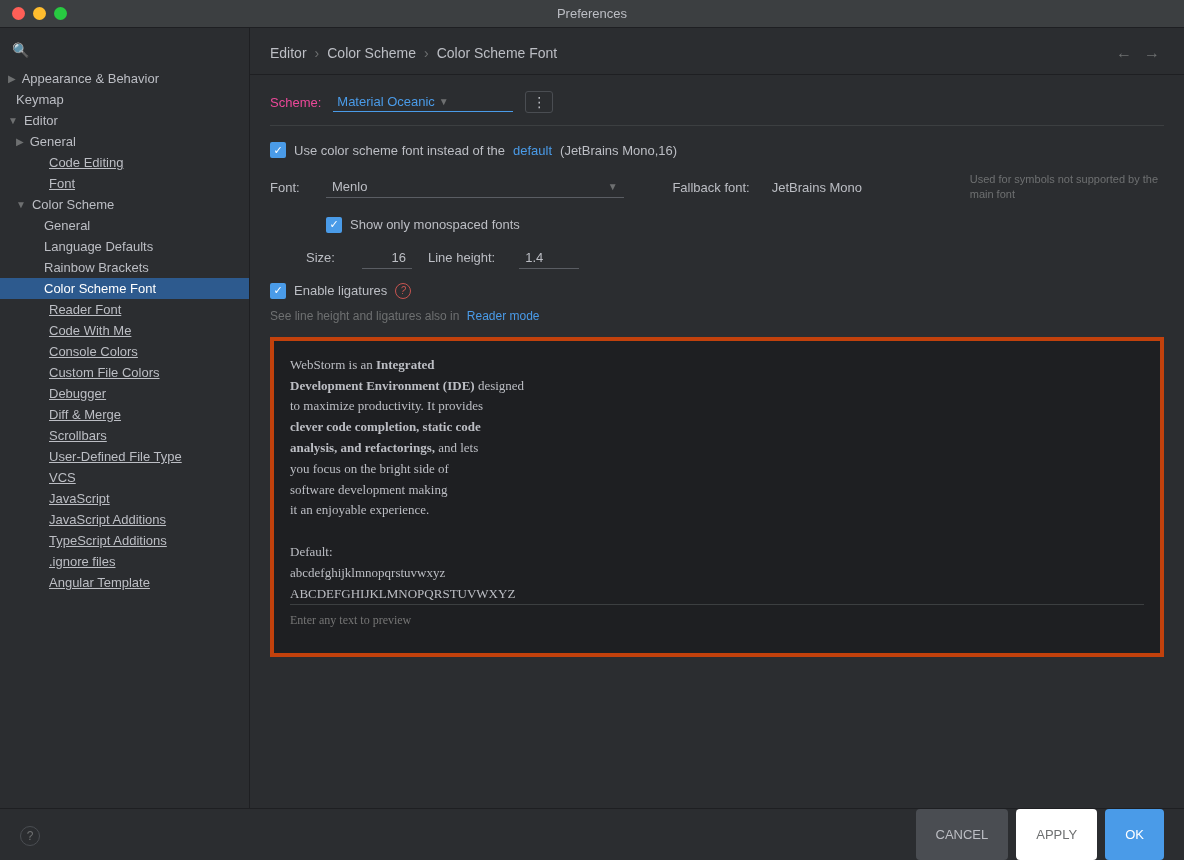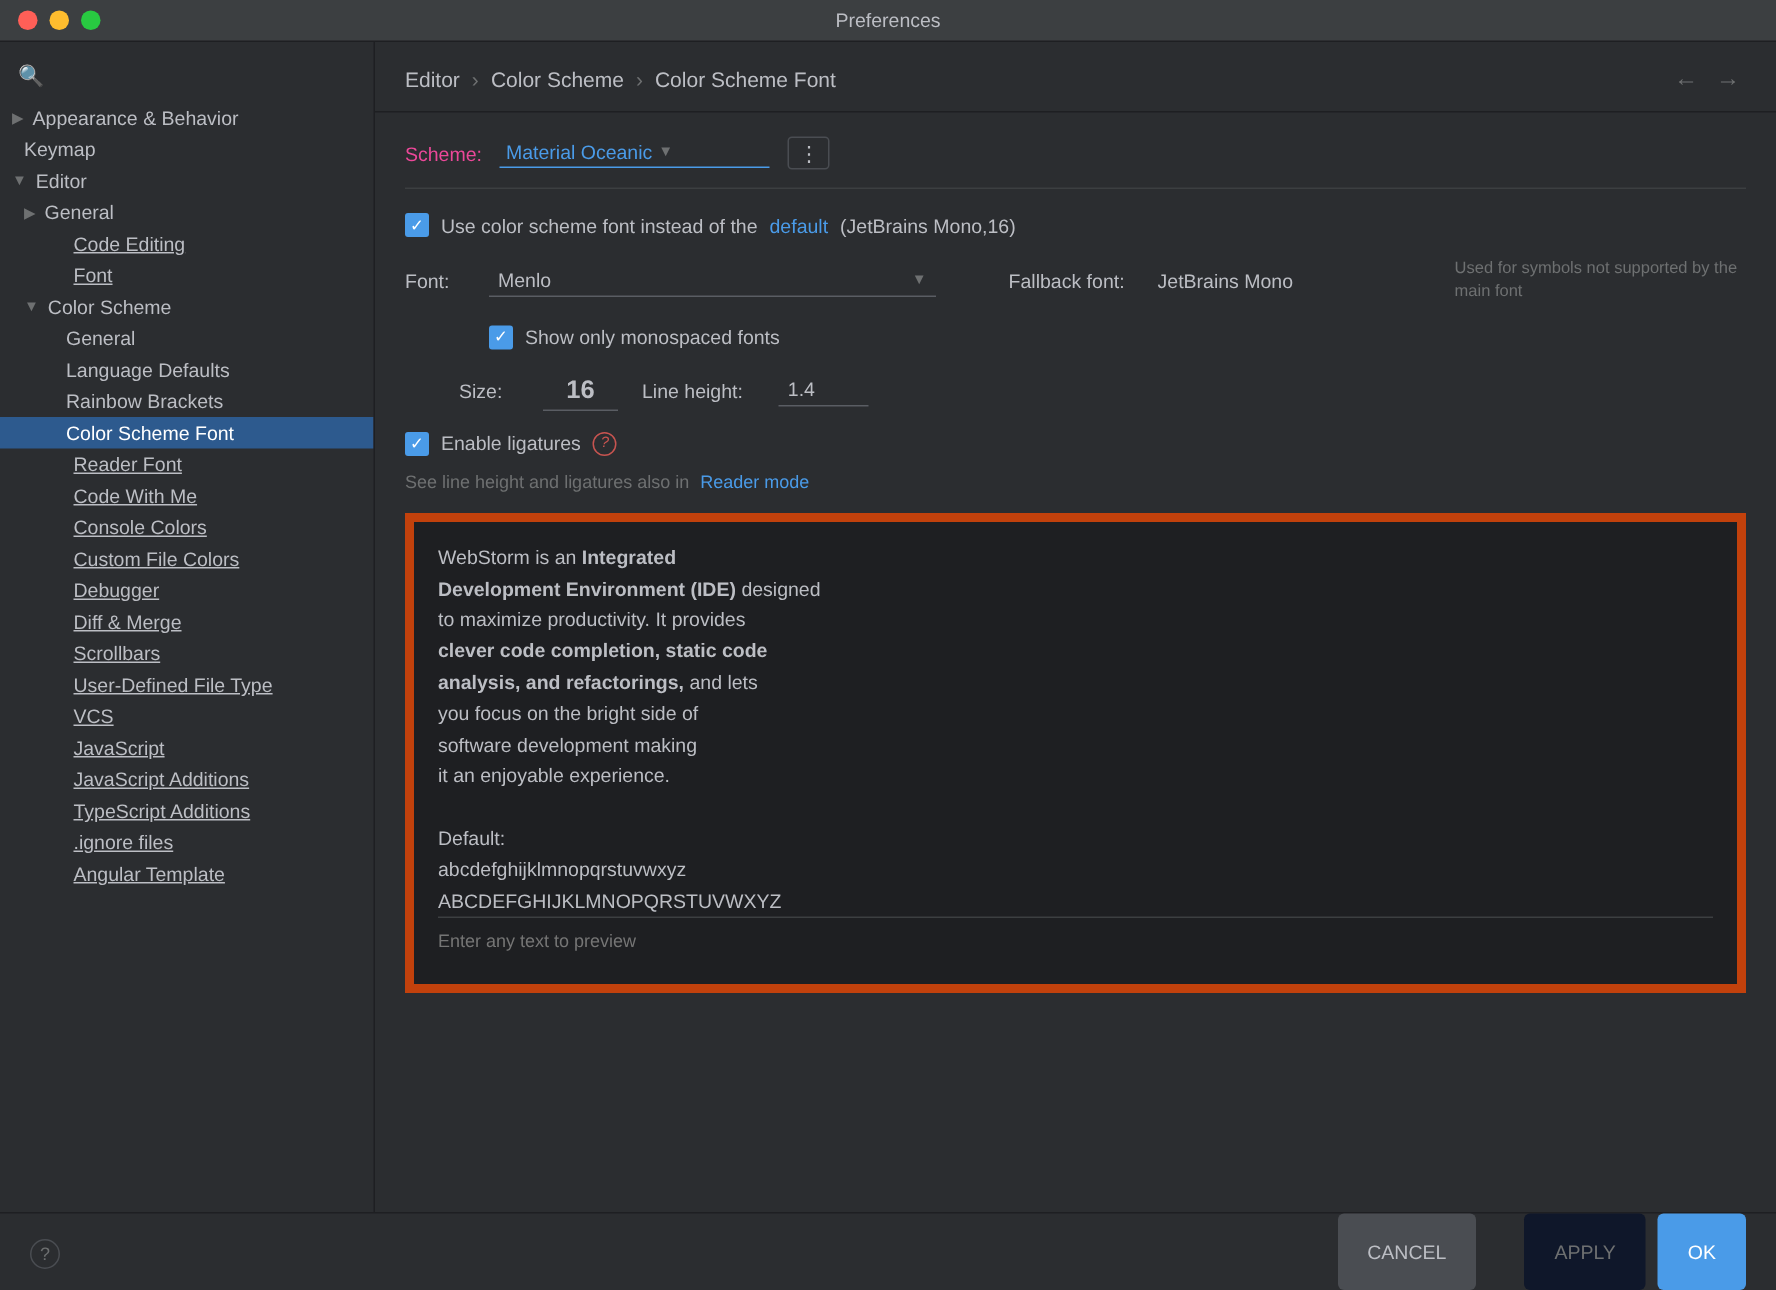--- a/index.html
+++ b/index.html
@@ -244,25 +244,24 @@
       align-items: center;
       gap: 16px;
       margin-bottom: 14px;
       margin-left: 36px;
     }
     .size-label { font-size: 13px; color: #bcbec4; min-width: 40px; }
     .size-input {
       width: 50px;
       border-bottom: 1px solid #5a5d63;
       padding: 3px 6px;
-      font-size: 17px;
+      font-size: 13px;
       color: #bcbec4;
       background: none;
-      text-align: center;
-      font-weight: bold;
+      text-align: right;
     }
     .lineheight-label { font-size: 13px; color: #bcbec4; }
     .lineheight-input {
       width: 60px;
       border-bottom: 1px solid #5a5d63;
       padding: 3px 6px;
       font-size: 13px;
       color: #bcbec4;
       background: none;
       margin-left: 8px;
@@ -291,24 +290,24 @@
 
     
     .reader-hint {
       font-size: 12px;
       color: #6e7071;
       margin-bottom: 14px;
     }
 
     
     .preview-area {
-      border: 6px solid #c2410c;
+      border: 4px solid #c2410c;
       background: #1e1f22;
       padding: 14px 16px;
-      font-family: Liberation Sans, sans-serif;
+      font-family: Liberation Serif, serif;
       font-size: 13px;
       line-height: 1.6;
       color: #bcbec4;
       flex: 1;
       overflow-y: auto;
       position: relative;
     }
     .preview-area::-webkit-scrollbar { width: 8px; }
     .preview-area::-webkit-scrollbar-track { background: #2b2d30; }
     .preview-area::-webkit-scrollbar-thumb { background: #4a9be8; border-radius: 2px; }
@@ -343,23 +342,22 @@
       border-radius: 4px;
       font-size: 13px;
       cursor: pointer;
       border: none;
     }
     .btn-cancel {
       background: #4a4d52;
       color: #bcbec4;
     }
     .btn-apply {
-      background: #0f172a;
+      background: #ffffff;
       color: #6e7071;
-      margin-left: 24px;
     }
     .btn-ok {
       background: #4a9be8;
       color: #ffffff;
       font-weight: 500;
     }
 
     .help-icon {
       position: absolute;
       bottom: 14px;

